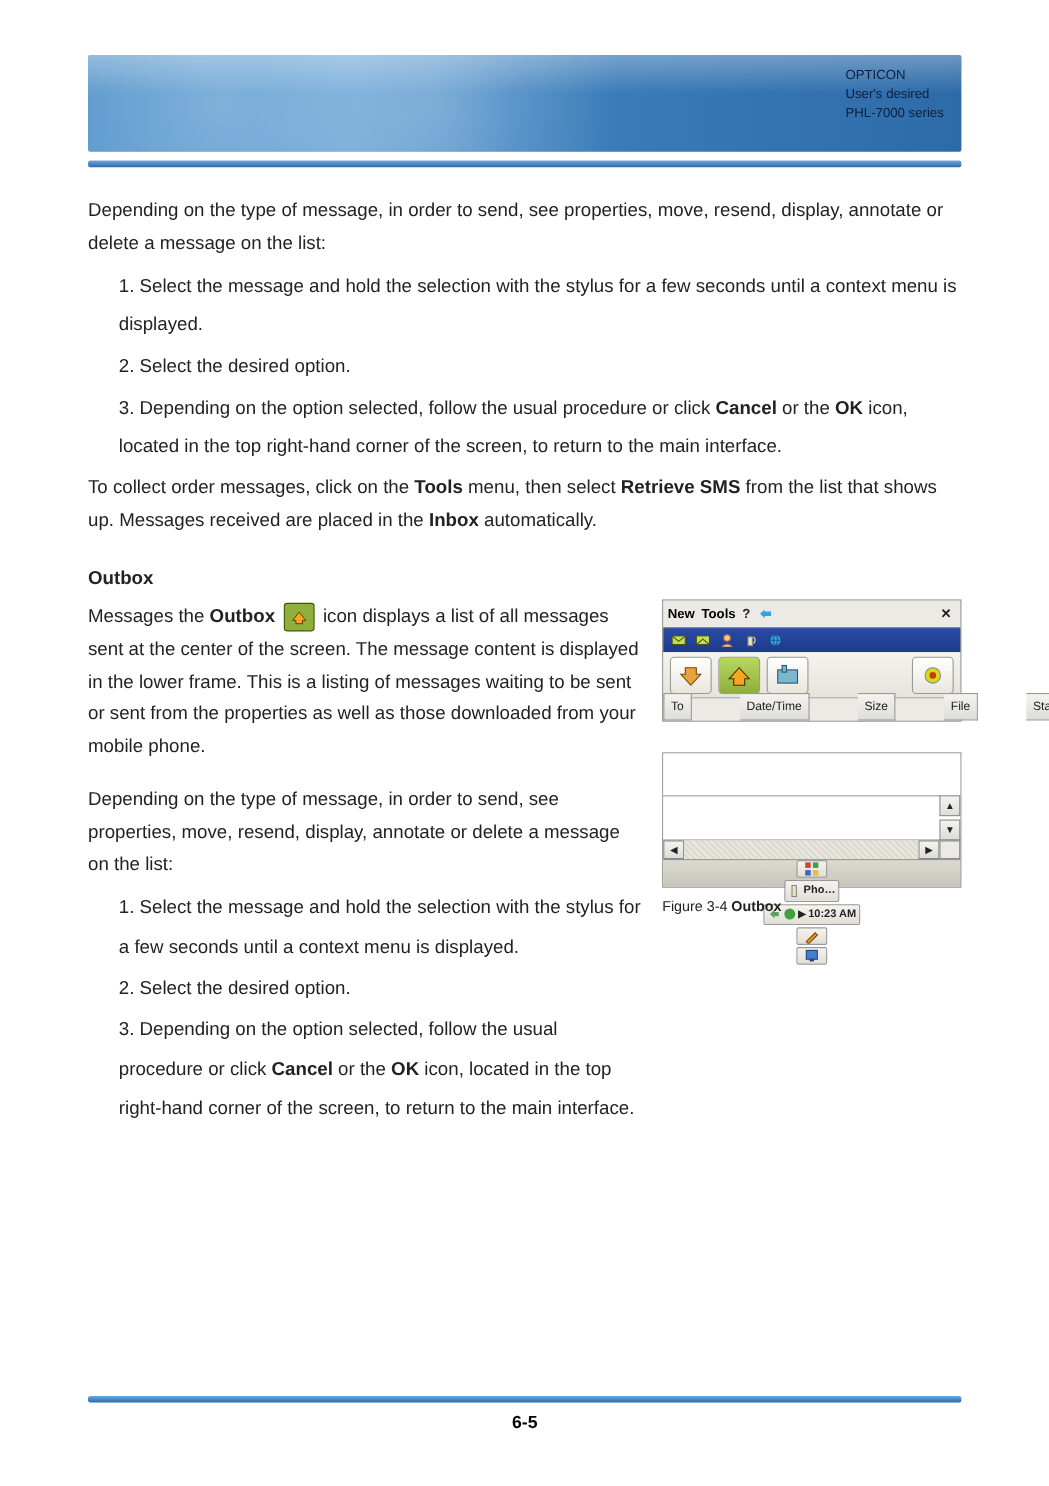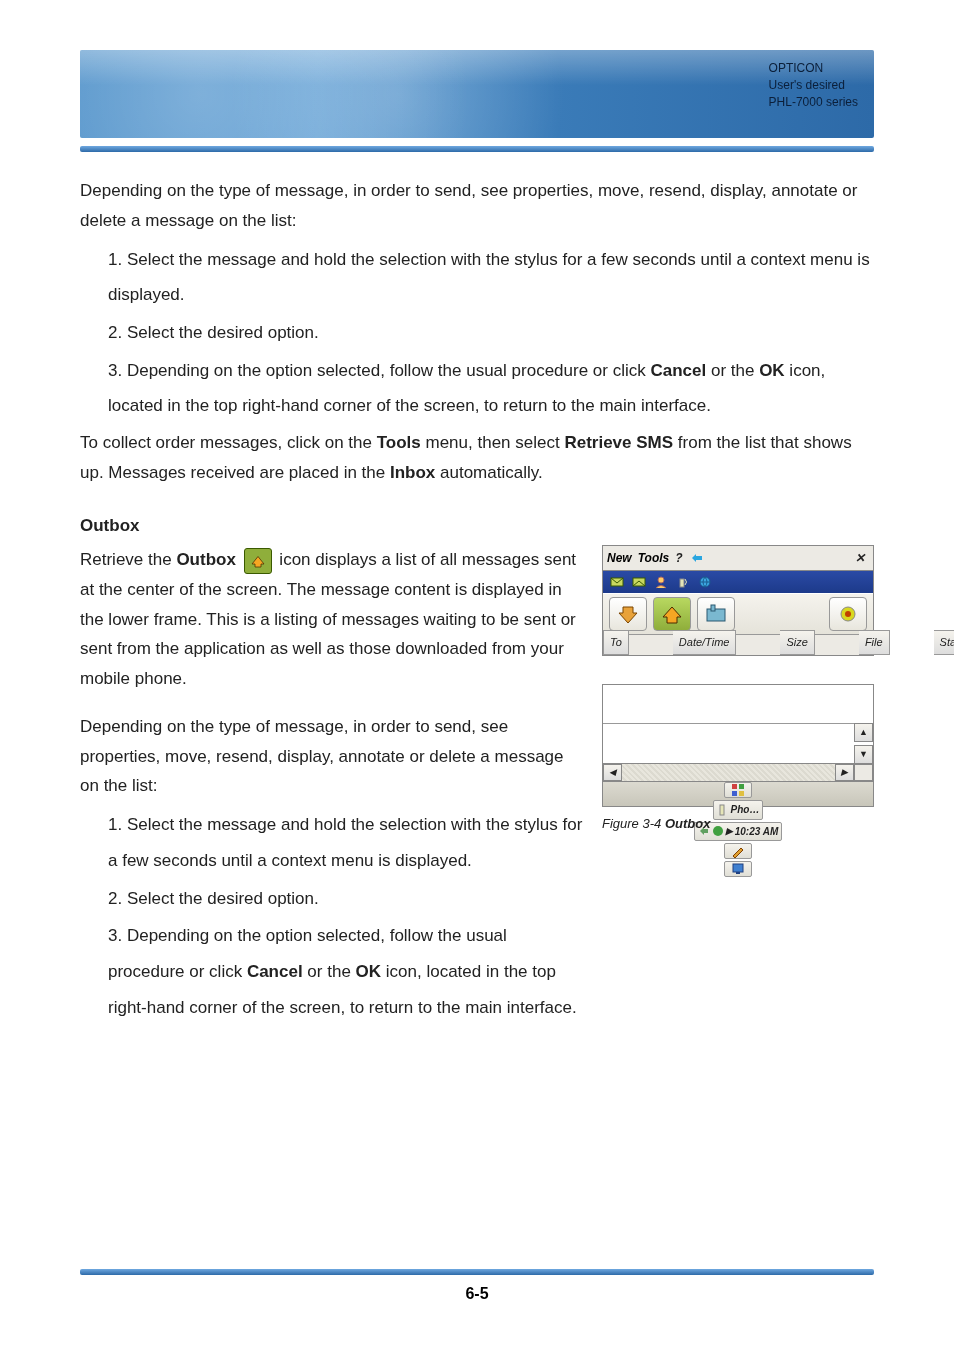--- a/index.html
+++ b/index.html
@@ -76,21 +76,20 @@
       display: flex;
       gap: 16px;
       align-items: flex-start;
     }
     .left-col {
       flex: 1;
     }
     .right-col {
       width: 272px;
       flex-shrink: 0;
-      font-style: italic;
     }
     .outbox-icon {
       display: inline-flex;
       width: 26px;
       height: 24px;
       background: #8fae3b;
       border: 1px solid #3a5a00;
       border-radius: 3px;
       vertical-align: middle;
       position: relative;
@@ -290,27 +289,27 @@
 
     <p class="para" style="margin-top:4px;">
       <span>To collect order messages, click on the </span><b>Tools</b><span> menu, then select </span><b>Retrieve SMS</b><span> from the list that shows up. Messages received are placed in the </span><b>Inbox</b><span> automatically.</span>
     </p>
 
     <div class="section-heading">Outbox</div>
 
     <div class="two-col">
       <div class="left-col">
         <p class="para">
-          <span>Retrieve the </span><b>Outbox</b>
+          <span>Messages the </span><b>Outbox</b>
           <span class="outbox-icon">
             <svg viewBox="0 0 24 20">
               <path d="M4 14 L12 4 L20 14 L16 14 L16 18 L8 18 L8 14 Z" fill="#f5a623" stroke="#4a2b00" stroke-width="1"></path>
             </svg>
           </span>
-          <span> icon displays a list of all messages sent at the center of the screen. The message content is displayed in the lower frame. This is a listing of messages waiting to be sent or sent from the application as well as those downloaded from your mobile phone.</span>
+          <span> icon displays a list of all messages sent at the center of the screen. The message content is displayed in the lower frame. This is a listing of messages waiting to be sent or sent from the properties as well as those downloaded from your mobile phone.</span>
         </p>
 
         <p class="para" style="margin-top:18px;">Depending on the type of message, in order to send, see properties, move, resend, display, annotate or delete a message on the list:</p>
 
         <div class="list-item">1. Select the message and hold the selection with the stylus for a few seconds until a context menu is displayed.</div>
         <div class="list-item">2. Select the desired option.</div>
         <div class="list-item">
           <span>3. Depending on the option selected, follow the usual procedure or click </span><b>Cancel</b><span> or the </span><b>OK</b><span> icon, located in the top right-hand corner of the screen, to return to the main interface.</span>
         </div>
       </div>

